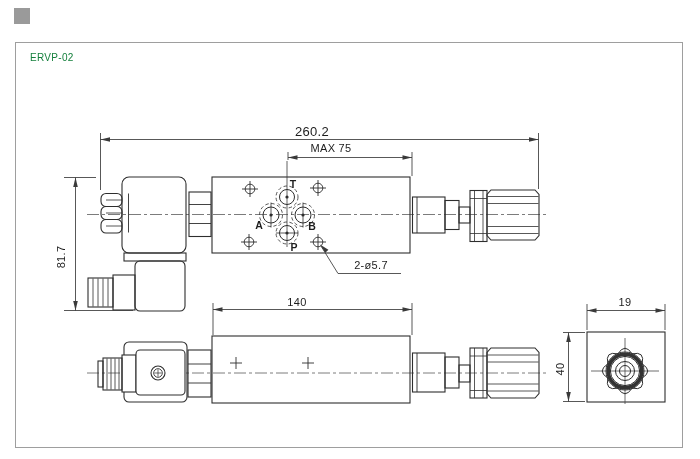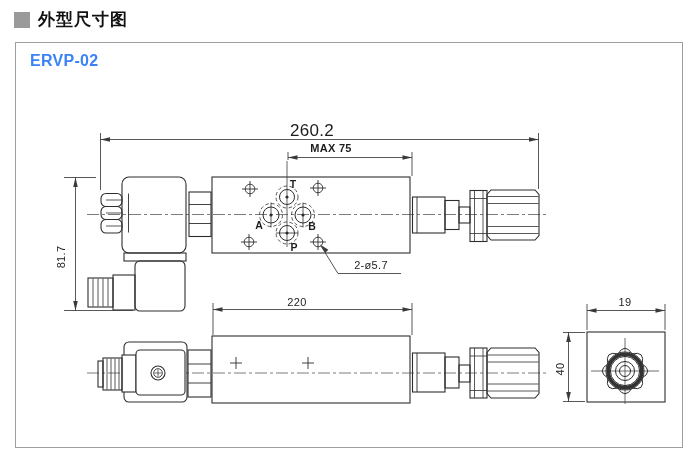--- a/index.html
+++ b/index.html
@@ -8,35 +8,34 @@
     font-family:"Liberation Sans","DejaVu Sans",sans-serif;
     -webkit-font-smoothing:antialiased;
   }
   .title-row{position:absolute;left:14px;top:8px;display:flex;align-items:center;gap:8px;}
   .section-marker{width:16px;height:16px;background:#9a9a9a;}
   .page-title{font-size:17px;font-weight:bold;color:#111;letter-spacing:1px;}
   .frame{
     position:absolute;left:15px;top:42px;width:668px;height:406px;
     border:1.5px solid #9e9e9e;background:#fff;box-sizing:border-box;
   }
-  .model-label{position:absolute;left:30px;top:52px;font-size:16px;font-weight:bold;color:#3b82f6;letter-spacing:.3px;}
+  .model-label{position:absolute;left:30px;top:52px;font-size:10px;font-weight:normal;color:#15803d;letter-spacing:.3px;}
   svg.drawing{position:absolute;left:0;top:0;width:700px;height:459px;}
   .lbl{
     position:absolute;transform:translate(-50%,-50%);
     font-size:11px;color:#1d1d1d;white-space:nowrap;letter-spacing:.3px;
   }
   .lbl.rot{transform:translate(-50%,-50%) rotate(-90deg);}
   .lbl.port{font-size:10.5px;font-weight:bold;letter-spacing:0;}
 </style>
 </head>
 <body>
 
 <div class="title-row">
   <div class="section-marker"></div>
-  <div class="page-title">外型尺寸图</div>
 </div>
 
 <div class="frame"></div>
 <div class="model-label">ERVP-02</div>
 
 <svg class="drawing" viewBox="0 0 700 459">
 
   <g fill="none" stroke="#2e2e2e" stroke-width="1.1">
 
     <path d="M87 214.5 H549" stroke="#5a5a5a" stroke-width="0.8" stroke-dasharray="12 3 3 3"></path>
@@ -200,23 +199,23 @@
 
     <g stroke="#3a3a3a" stroke-width="0.85">
       <path d="M563 332.5 H585 M563 401.5 H585"></path>
       <path d="M568.5 332.5 V401.5"></path>
       <polygon points="568.5,332.5 566.2,342 570.8,342" fill="#3a3a3a" stroke="none"></polygon>
       <polygon points="568.5,401.5 566.2,392 570.8,392" fill="#3a3a3a" stroke="none"></polygon>
     </g>
   </g>
 </svg>
 
-<span class="lbl" style="left:312px;top:131px;font-size:17px;">260.2</span>
-<span class="lbl" style="left:331px;top:148px;font-weight:bold;">MAX 75</span>
+<span class="lbl" style="left:312px;top:131px;font-size:13px;">260.2</span>
+<span class="lbl" style="left:331px;top:148px;">MAX 75</span>
 <span class="lbl rot" style="left:61px;top:257px;">81.7</span>
 <span class="lbl" style="left:371px;top:265px;">2-ø5.7</span>
-<span class="lbl" style="left:297px;top:302px;">220</span>
+<span class="lbl" style="left:297px;top:302px;">140</span>
 <span class="lbl" style="left:625px;top:302px;">19</span>
 <span class="lbl rot" style="left:560px;top:369px;">40</span>
 <span class="lbl port" style="left:293px;top:184px;">T</span>
 <span class="lbl port" style="left:259px;top:225px;">A</span>
 <span class="lbl port" style="left:312px;top:226px;">B</span>
 <span class="lbl port" style="left:294px;top:247px;">P</span>
 
 </body></html>

